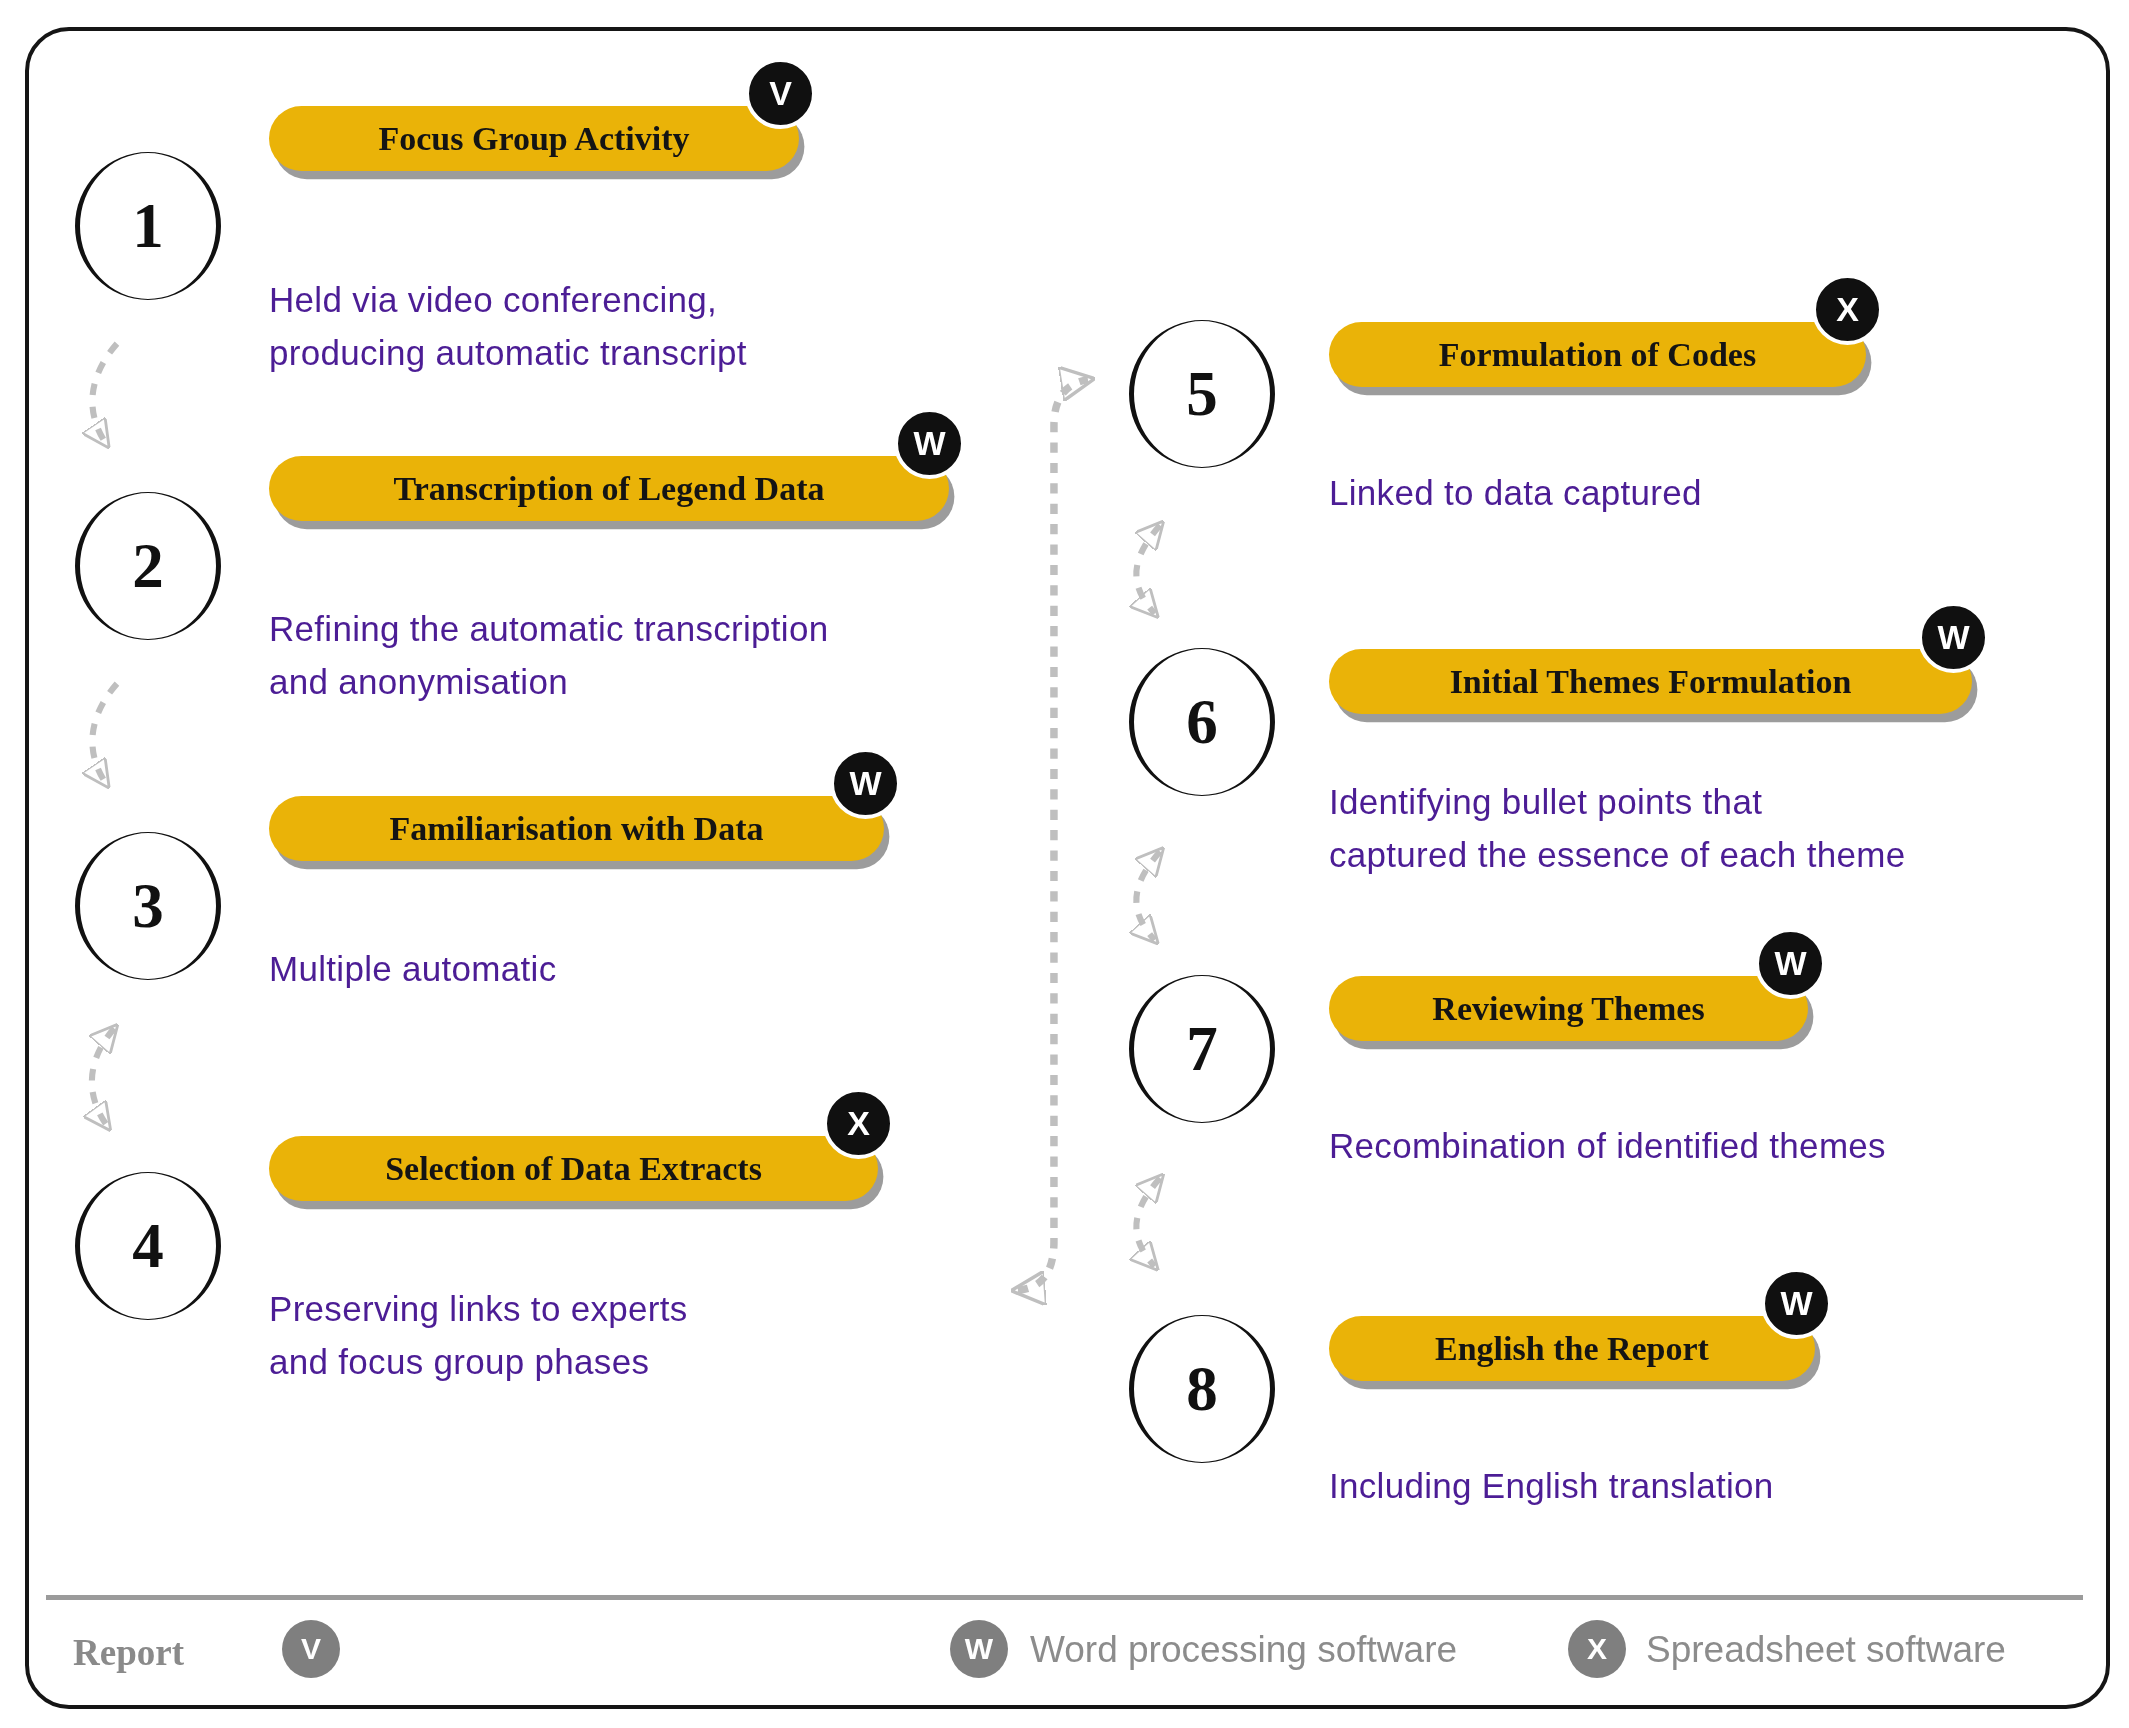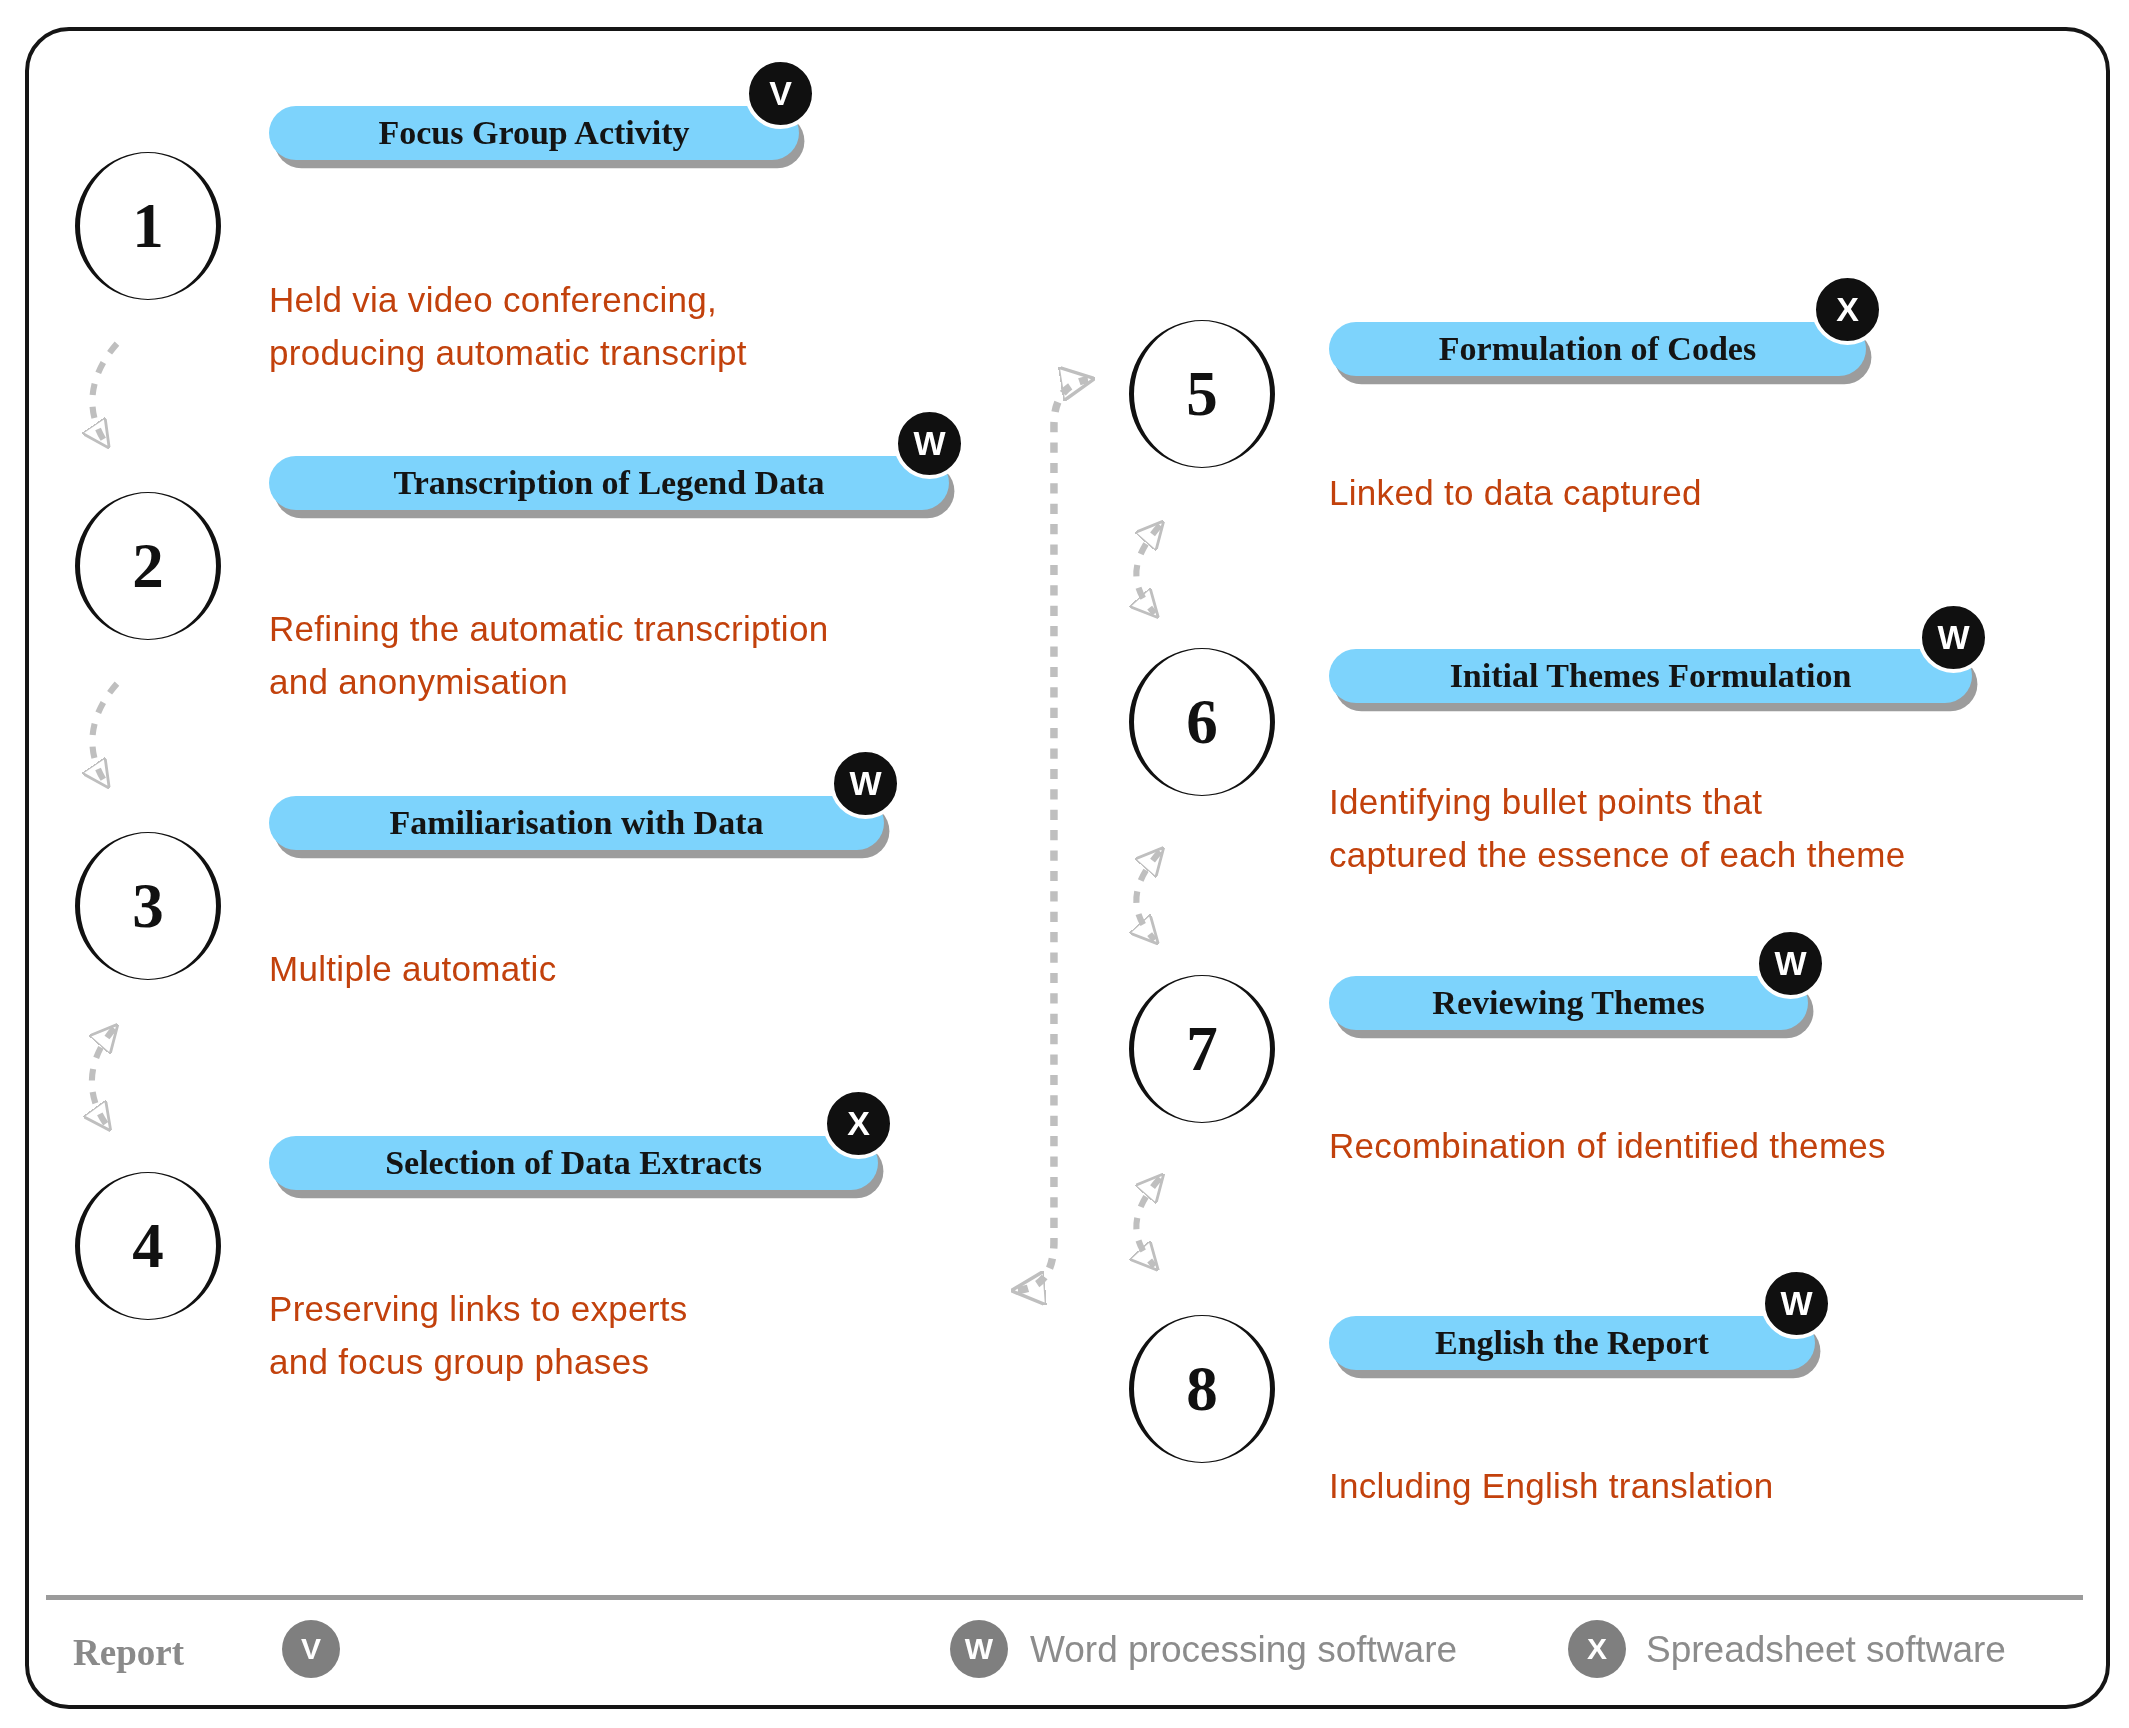--- a/index.html
+++ b/index.html
@@ -7,30 +7,30 @@
           font-family:"Liberation Sans",sans-serif;overflow:hidden;}
   .frame{position:absolute;left:24.5px;top:27px;width:2077px;height:1674px;
          border:4.1px solid #151515;border-radius:44px;background:#ffffff;}
   
   .numcircle{position:absolute;width:136px;height:146px;border-radius:50%;
              border-left:5.4px solid #111;border-right:5.4px solid #111;
              border-top:1.4px solid #111;border-bottom:1.4px solid #111;
              background:#fff;display:flex;align-items:center;justify-content:center;
              font-family:"Liberation Serif",serif;font-weight:700;font-size:63px;color:#111;}
   
-  .pill{position:absolute;height:54px;border-radius:41px;background:#7dd3fc;
+  .pill{position:absolute;height:65px;border-radius:41px;background:#eab308;
         box-shadow:5.4px 8.2px 0 #9c9c9c;display:flex;align-items:center;justify-content:center;
         font-family:"Liberation Serif",serif;font-weight:700;font-size:34px;color:#141414;
         white-space:nowrap;}
   
   .badge{position:absolute;width:71px;height:71px;border-radius:50%;background:#101010;
          border:4.8px solid #ffffff;box-sizing:border-box;display:flex;align-items:center;
          justify-content:center;color:#ffffff;font-weight:700;font-size:34px;
          font-family:"Liberation Sans",sans-serif;z-index:5;}
-  .desc{position:absolute;font-size:35px;line-height:53px;color:#c2410c;
+  .desc{position:absolute;font-size:35px;line-height:53px;color:#4c1d95;
         white-space:pre-line;letter-spacing:0.3px;}
   
   .divider{position:absolute;left:46px;top:1595px;width:2037px;height:4.8px;background:#9b9b9b;}
   .legend-title{position:absolute;left:73px;top:1631px;font-family:"Liberation Serif",serif;
                 font-weight:700;font-size:37px;color:#8a8a8a;}
   .legend-badge{position:absolute;width:58px;height:58px;border-radius:50%;background:#7f7f7f;
                 display:flex;align-items:center;justify-content:center;color:#fff;
                 font-weight:700;font-size:30px;top:1620px;}
   .legend-label{position:absolute;top:1629px;font-size:37px;color:#8c8c8c;}
   svg.arrows{position:absolute;left:0;top:0;width:2129px;height:1729px;pointer-events:none;}

